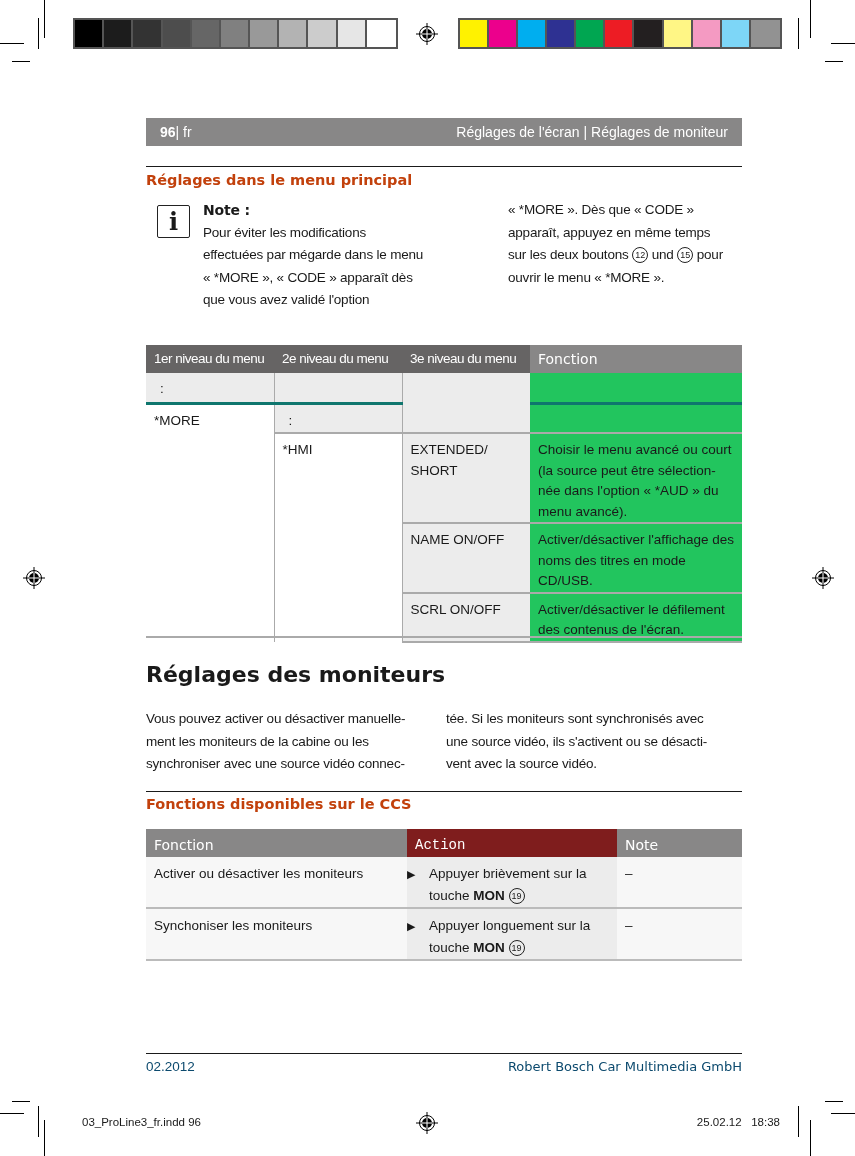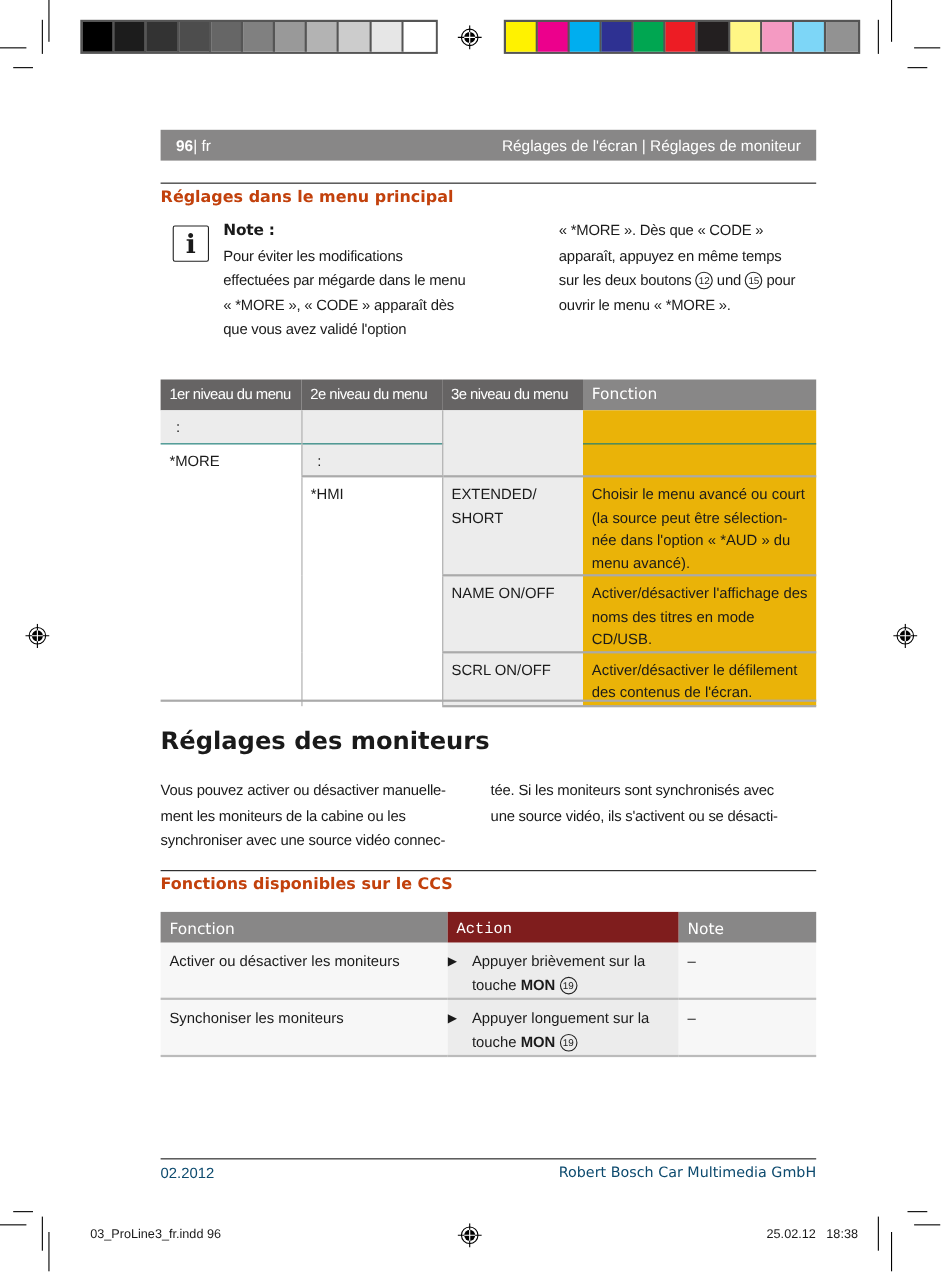--- a/index.html
+++ b/index.html
@@ -31,24 +31,24 @@
   .circ { display:inline-block; width:14px; height:14px; border:1px solid #222; border-radius:50%; font-size:9px; line-height:14px; text-align:center; vertical-align:1px; }
 
   
   .t1 { position:absolute; left:146px; top:345px; width:596px; border-collapse:collapse; font-size:13.5px; }
   .t1 td, .t1 th { padding:0; vertical-align:top; box-sizing:border-box; }
   .t1 th { height:28px; color:#fff; font-weight:normal; text-align:left; padding:6px 8px 0 8px; font-size:13.5px; letter-spacing:-0.5px; }
   .t1 th.dark { background:#666464; }
   .t1 th.light { background:#888787; font-family:"DejaVu Sans", sans-serif; font-size:14px; letter-spacing:0; }
   .t1 td { padding:6px 8px 0 8px; line-height:20.5px; color:#1a1a1a; }
   .c-gray { background:#ececec; }
-  .c-white { background:#eab308; }
+  .c-white { background:#22c55e; }
   .bl { border-left:1px solid #aaa; }
   .bt { border-top:2px solid #aaa; }
-  .bt1 { border-top:1px solid #0f766e; }
+  .bt1 { border-top:3px solid #0f766e; }
   .bb { border-bottom:2px solid #aaa; }
 
   
   .t2 { position:absolute; left:146px; top:829px; width:596px; border-collapse:collapse; font-size:13.5px; }
   .t2 th { height:28px; color:#fff; font-weight:normal; text-align:left; padding:4px 8px 0 8px; font-family:"DejaVu Sans", sans-serif; font-size:14px; box-sizing:border-box; }
   .t2 td { vertical-align:top; padding:6px 8px 0 8px; line-height:22px; height:50px; box-sizing:border-box; border-bottom:2px solid #bbb; }
   .arrow { display:inline-block; width:22px; font-size:11px; }
   .bold { font-weight:bold; }
 
   .footer-text { position:absolute; font-size:13.5px; color:#0c4a6e; }
@@ -204,20 +204,21 @@
 
 <div class="h1" style="left:146px;top:662px;">Réglages des moniteurs</div>
 <div class="body-text" style="left:146px;top:708px;width:290px;">
   <div>Vous pouvez activer ou désactiver manuelle-</div>
   <div>ment les moniteurs de la cabine ou les</div>
   <div>synchroniser avec une source vidéo connec-</div>
 </div>
 <div class="body-text" style="left:446px;top:708px;width:300px;">
   <div>tée. Si les moniteurs sont synchronisés avec</div>
   <div>une source vidéo, ils s'activent ou se désacti-</div>
+  <div>vent avec la source vidéo.</div>
 </div>
 
 <div class="rule" style="left:146px;top:791px;width:596px;"></div>
 <div class="sec-title" style="left:146px;top:796px;">Fonctions disponibles sur le CCS</div>
 
 <table class="t2">
   <colgroup>
       <col style="width:261px">
       <col style="width:210px">
       <col style="width:125px">

